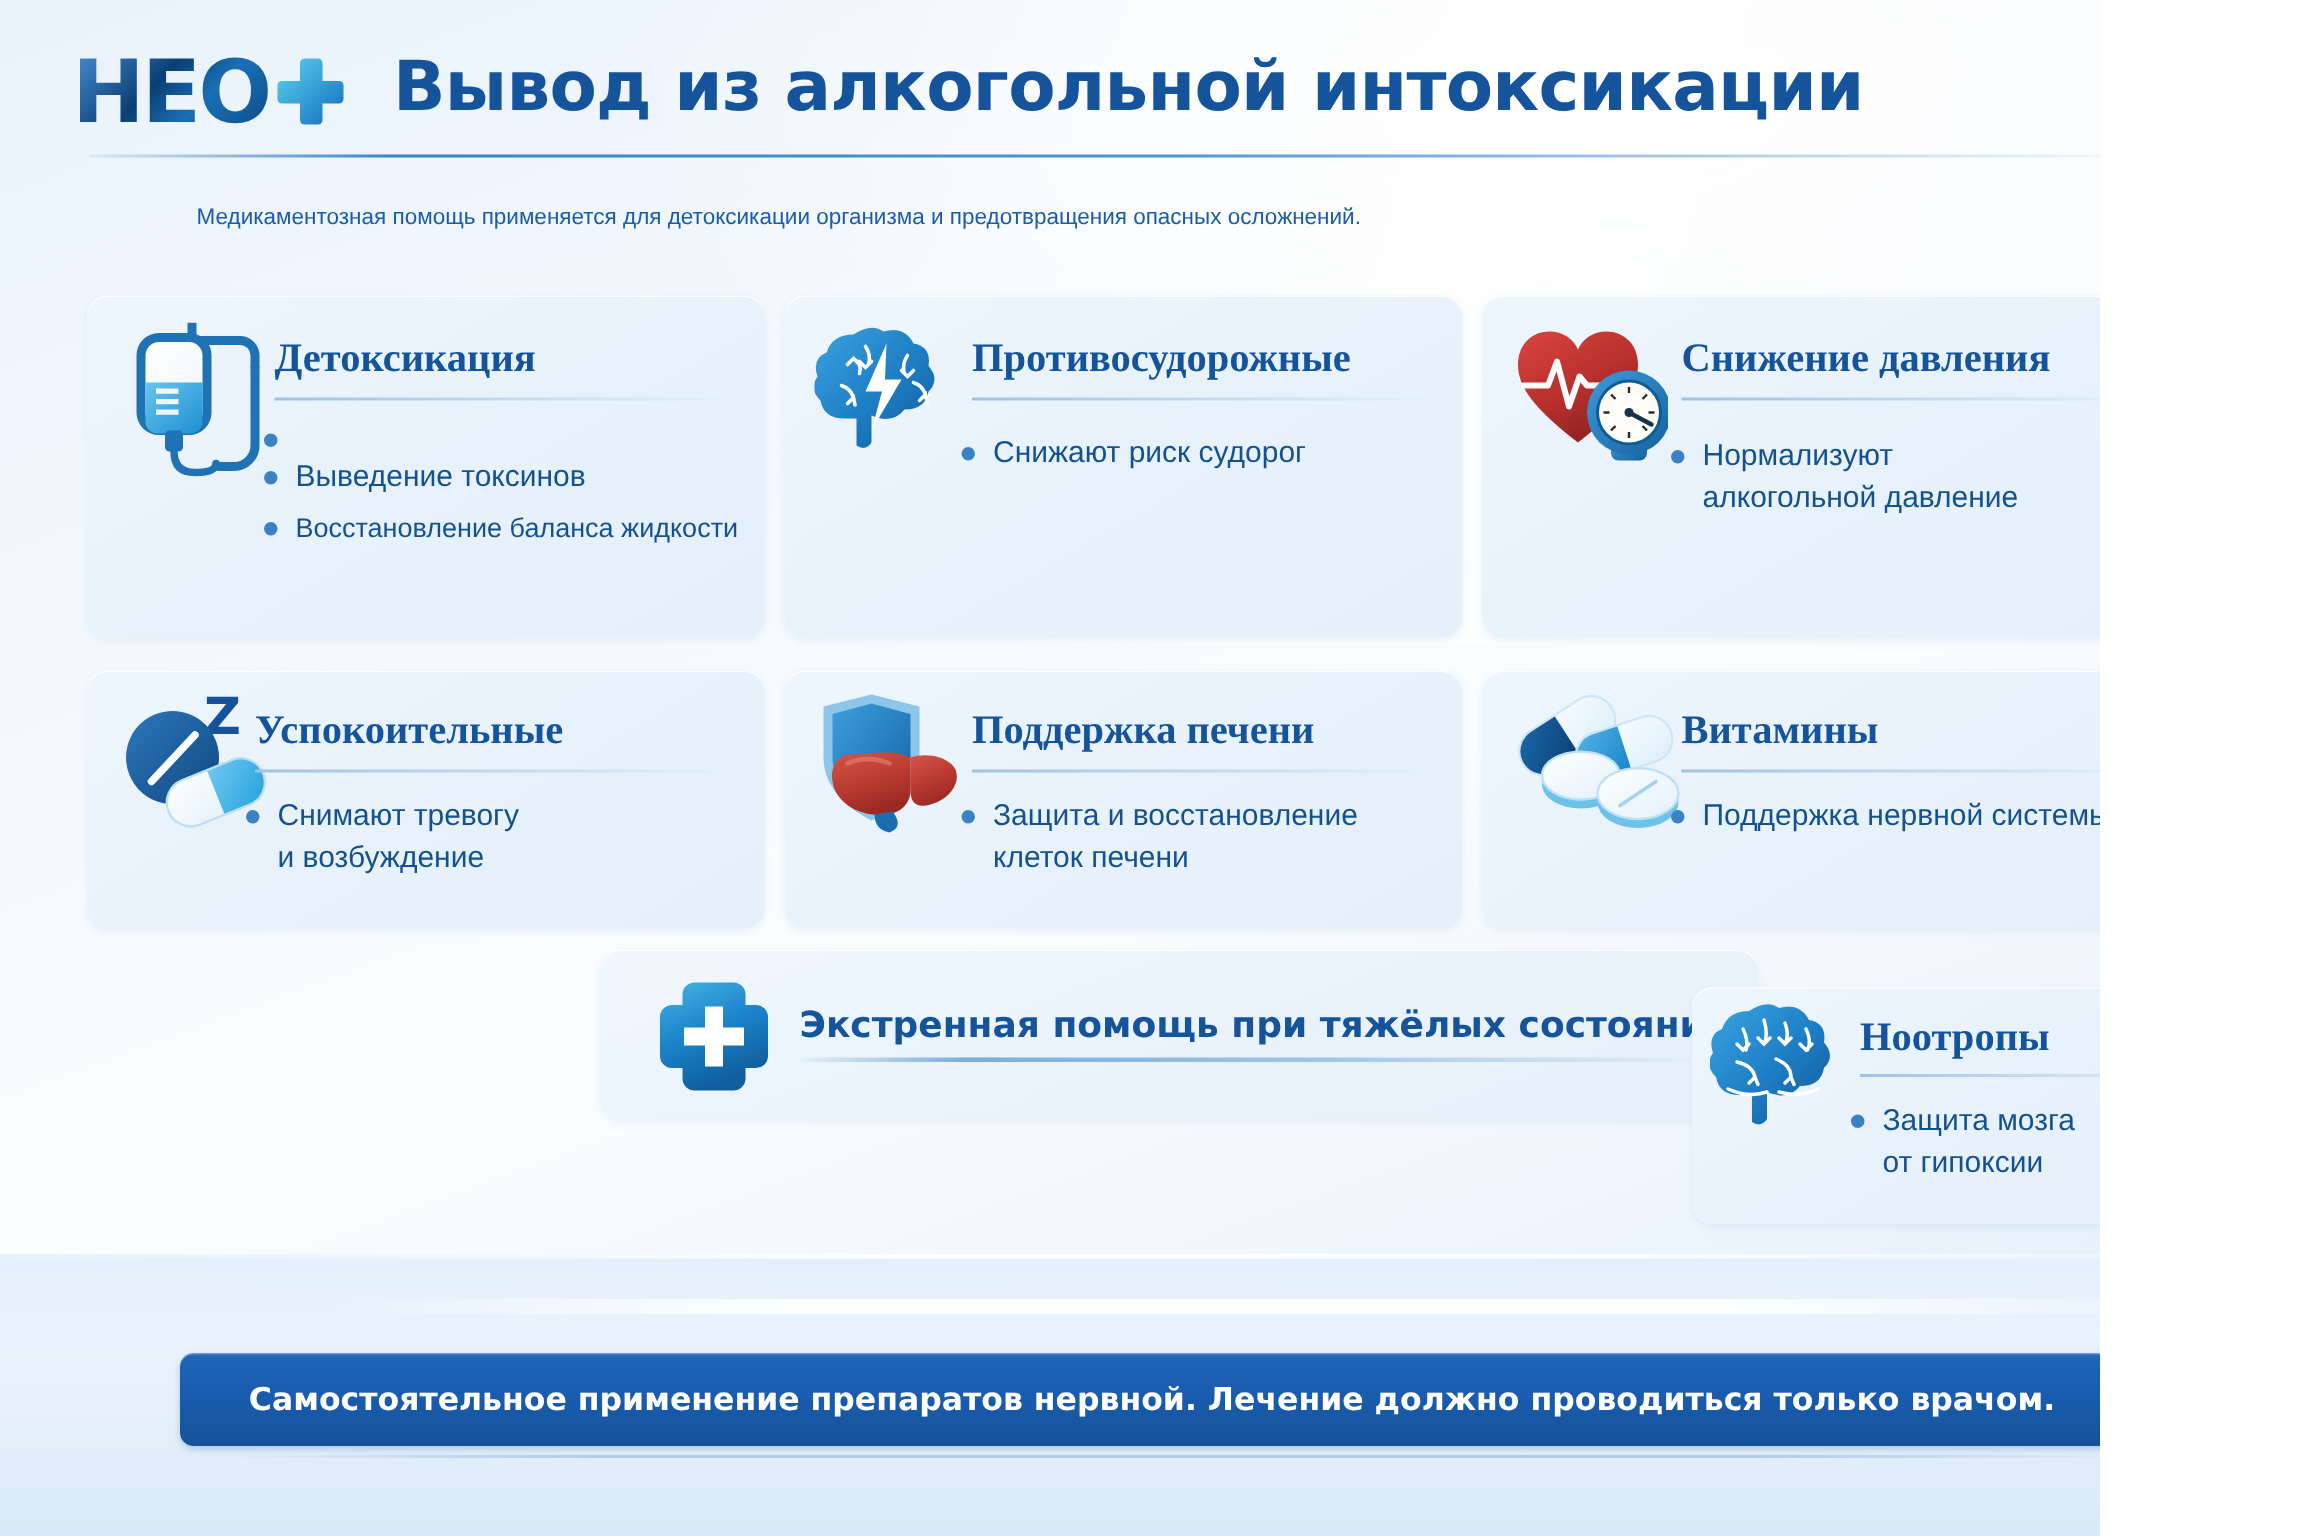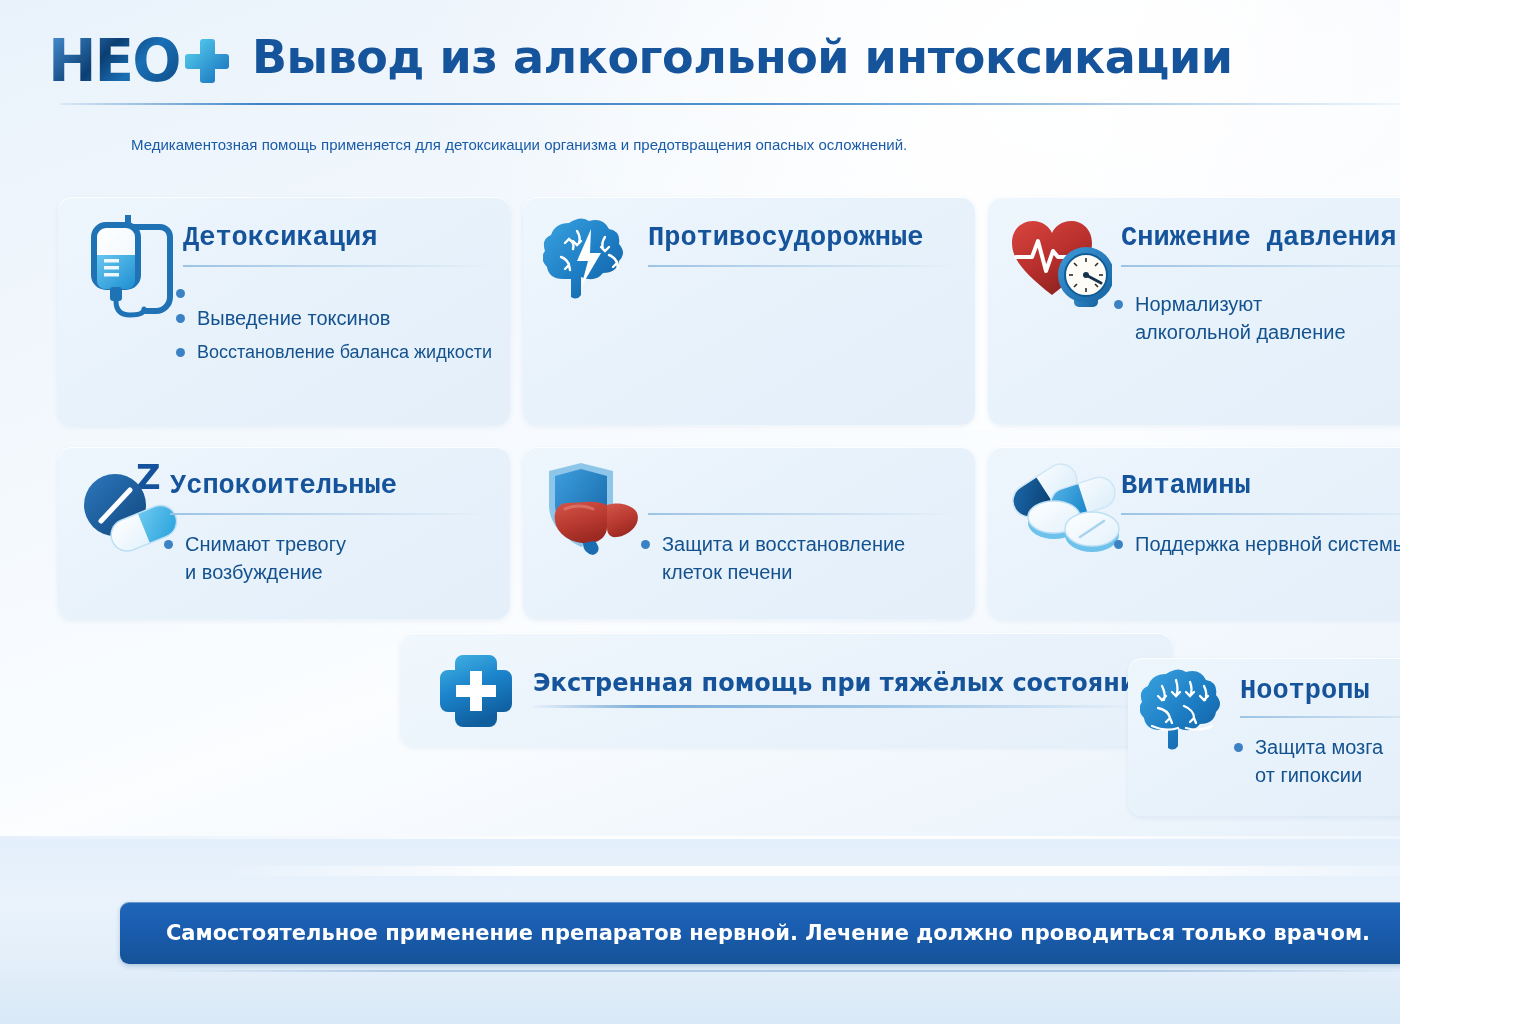--- a/index.html
+++ b/index.html
@@ -61,21 +61,21 @@
     margin-left: 6px; position: relative; width: 44px; height: 44px;
   }
   .logo .lg-plus i {
     position: absolute; background: linear-gradient(135deg, #4ec3e8, #1f7cc4);
     border-radius: 3px;
   }
   .logo .lg-plus i.h { left: 0; top: 15px; width: 44px; height: 15px; }
   .logo .lg-plus i.v { left: 15px; top: 0; width: 15px; height: 44px; }
 
   .title {
-    position: absolute; left: 252px; top: 30px;
+    position: absolute; left: 262px; top: 30px;
     font-size: 46px; font-weight: 700; color: #15539b;
     font-family: "DejaVu Sans", sans-serif;
     letter-spacing: -0.5px;
   }
   .title-rule {
     position: absolute; left: 60px; top: 103px; width: 1420px; height: 2px;
     background: linear-gradient(90deg, rgba(120,170,220,0.15) 0%, #3d84c6 14%, #4f93ce 50%, rgba(150,190,230,0.05) 96%);
   }
   .subtitle {
     position: absolute; left: 131px; top: 136px;
@@ -88,21 +88,21 @@
     background: linear-gradient(150deg, #eef6fd 0%, #e8f2fb 45%, #e4effa 100%);
     border-radius: 14px;
     box-shadow: 0 1px 0 rgba(255,255,255,0.9) inset, 0 2px 5px rgba(90,140,190,0.10);
   }
   .card .icon {
     position: absolute; left: 20px; top: 20px;
   }
   .card .ctitle {
     position: absolute;
     font-size: 27px; font-weight: 700; color: #15539b;
-    font-family: Liberation Mono, monospace;
+    font-family: Liberation Serif, serif;
     white-space: nowrap;
   }
   .ctitle-rule {
     position: absolute; height: 2px;
     background: linear-gradient(90deg, #9dc3e4 0%, #c7dcef 55%, rgba(210,228,244,0) 100%);
   }
   .bullets { position: absolute; }
   .bullet {
     display: flex; align-items: flex-start;
     color: #14528f; font-size: 20px; line-height: 1.38;
@@ -226,20 +226,26 @@
         <path d="M26 26 q6 4 4 10 M22 30 l4 -4 l4 4" stroke="#ffffff" stroke-width="2.4" fill="none" stroke-linecap="round"></path>
         <path d="M34 18 q4 6 2 12 M30 28 l4 4 l4 -4" stroke="#ffffff" stroke-width="2.4" fill="none" stroke-linecap="round"></path>
         <path d="M62 24 q-4 6 -2 12 M58 34 l4 4 l4 -4" stroke="#ffffff" stroke-width="2.4" fill="none" stroke-linecap="round"></path>
         <path d="M66 42 q6 2 8 8 M70 54 l4 -4 l1 5" stroke="#ffffff" stroke-width="2.4" fill="none" stroke-linecap="round"></path>
         <path d="M18 44 q6 2 8 8 M22 56 l4 -4 l1 5" stroke="#ffffff" stroke-width="2.4" fill="none" stroke-linecap="round"></path>
         <path d="M48 16 L34 48 h11 l-7 26 l20 -34 h-11 z" fill="#ffffff"></path>
       </svg>
     </div>
     <div class="ctitle" style="left:125px; top:26px;">Противосудорожные</div>
     <div class="ctitle-rule" style="left:125px; top:68px; width:310px;"></div>
+    <div class="bullets" style="left:118px; top:92px; width:320px;">
+      <div class="bullet">
+        <span class="dot"></span>
+        <span class="btxt">Снижают риск судорог</span>
+      </div>
+    </div>
   </div>
 
   <div class="card" style="left:988px; top:197px; width:490px; height:228px;">
     <div class="icon" style="left:20px; top:16px;">
       <svg width="104" height="100" viewBox="0 0 104 100">
         <defs>
           <linearGradient id="heartG" x1="0" y1="0" x2="0.6" y2="1">
             <stop offset="0" stop-color="#d9453f"></stop>
               <stop offset="0.6" stop-color="#b72f2c"></stop>
               <stop offset="1" stop-color="#8e2220"></stop>
@@ -333,20 +339,21 @@
           </linearGradient>
         </defs>
         <path d="M12 12 L44 4 L76 12 V46 C76 66 60 80 44 88 C28 80 12 66 12 46 Z" fill="#8ec6ea"></path>
         <path d="M18 17 L44 10 L70 17 V46 C70 62 57 74 44 81 C31 74 18 62 18 46 Z" fill="url(#shieldG)"></path>
         <path d="M30 44 C22 44 16 52 18 62 C20 76 36 86 54 84 C64 83 70 76 70 68 L70 46 C58 40 44 44 30 44 Z" fill="url(#liverG)"></path>
         <path d="M70 46 C82 42 96 46 100 54 C104 64 94 76 80 78 C72 79 70 74 70 68 Z" fill="url(#liverG)"></path>
         <path d="M28 50 C36 46 48 46 56 50" fill="none" stroke="#e78b80" stroke-width="3" stroke-linecap="round" opacity="0.55"></path>
         <path d="M58 82 q8 10 -2 14 q-10 -2 -10 -12 z" fill="#1a6db1"></path>
       </svg>
     </div>
+    <div class="ctitle" style="left:125px; top:24px;">Поддержка печени</div>
     <div class="ctitle-rule" style="left:125px; top:66px; width:310px;"></div>
     <div class="bullets" style="left:118px; top:84px; width:320px;">
       <div class="bullet">
         <span class="dot"></span>
         <span class="btxt">Защита и восстановление
 клеток печени</span>
       </div>
     </div>
   </div>
 

